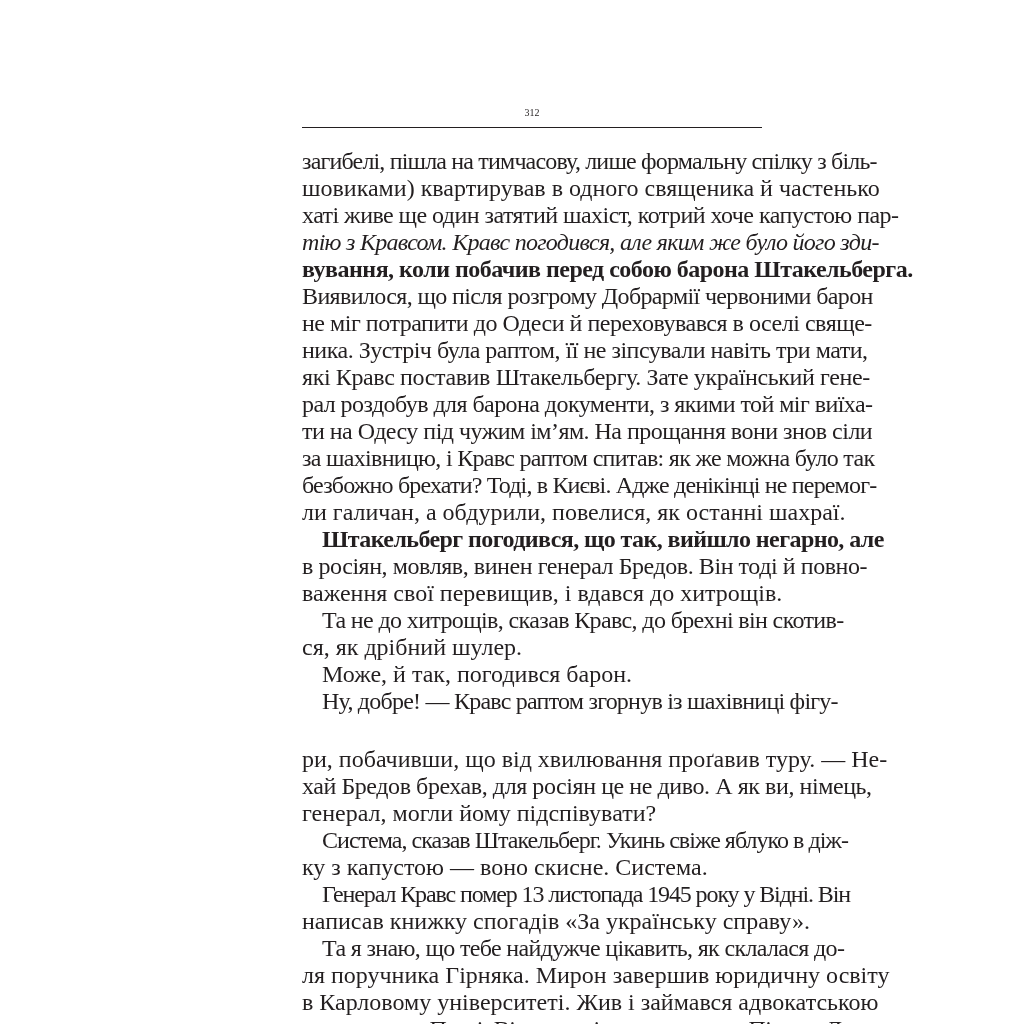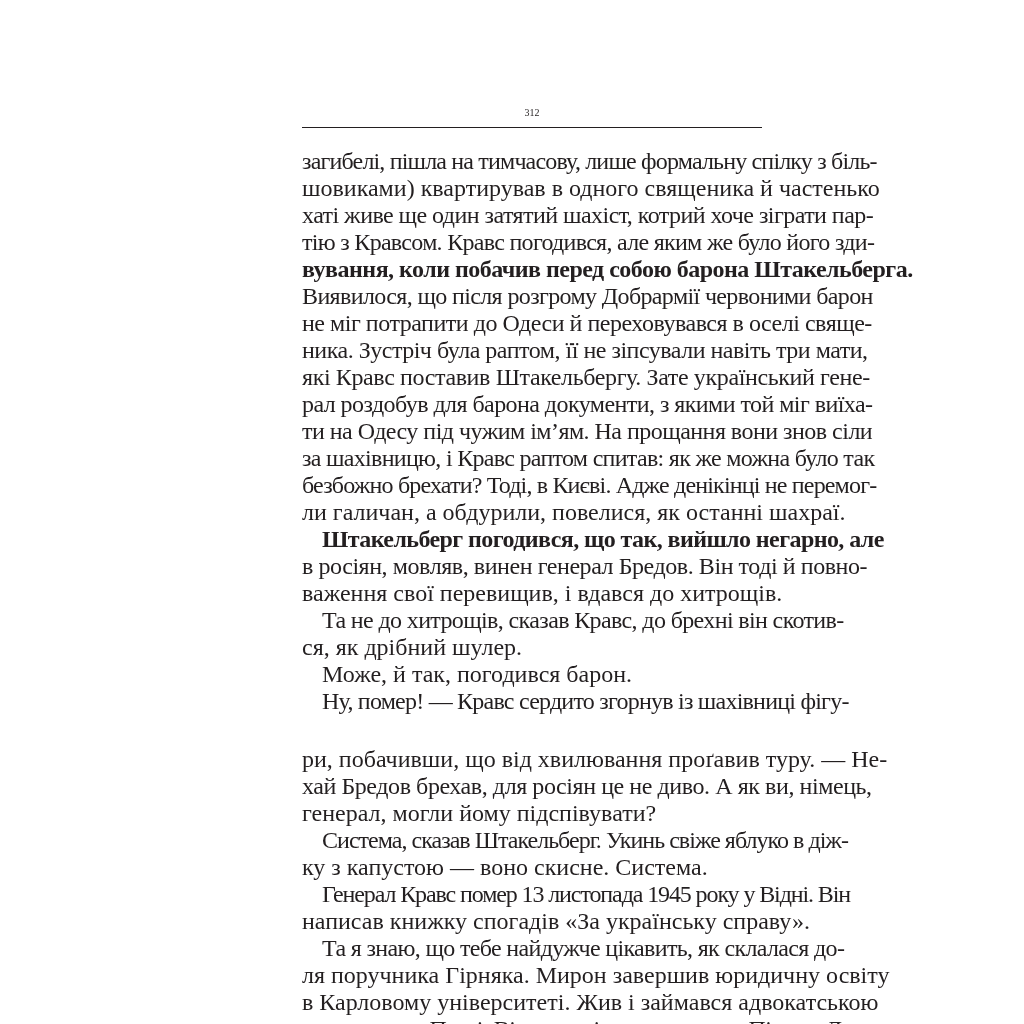--- a/index.html
+++ b/index.html
@@ -25,22 +25,22 @@
 </head>
 <body>
 
 <div class="page">
   <div class="page-number">312</div>
   <div class="rule"></div>
   <div class="body-text" id="body-text">
       <div class="para">
         <span class="line" style="display: block; letter-spacing: -0.830508px;">загибелі, пішла на тимчасову, лише формальну спілку з біль-</span>
         <span class="line" style="display: block;">шовиками) квартирував в одного священика й частенько</span>
-        <span class="line" style="display: block; letter-spacing: -0.551724px;">хаті живе ще один затятий шахіст, котрий хоче зіграти пар-</span>
-        <span class="line" style="display: block; letter-spacing: -0.706897px;">тію з Кравсом. Кравс погодився, але яким же було його зди-</span>
+        <span class="line" style="display: block; letter-spacing: -0.551724px;">хаті живе ще один затятий шахіст, котрий хоче капустою пар-</span>
+        <span class="line" style="display: block; letter-spacing: -0.706897px; font-style: italic;">тію з Кравсом. Кравс погодився, але яким же було його зди-</span>
         <span class="line" style="display: block; letter-spacing: -0.518519px; font-weight: bold;">вування, коли побачив перед собою барона Штакельберга.</span>
         <span class="line" style="display: block; letter-spacing: -0.62963px;">Виявилося, що після розгрому Добрармії червоними барон</span>
         <span class="line" style="display: block; letter-spacing: -0.482143px;">не міг потрапити до Одеси й переховувався в оселі свяще-</span>
         <span class="line" style="display: block; letter-spacing: -0.491525px;">ника. Зустріч була раптом, її не зіпсували навіть три мати,</span>
         <span class="line" style="display: block; letter-spacing: -0.381818px;">які Кравс поставив Штакельбергу. Зате український гене-</span>
         <span class="line" style="display: block; letter-spacing: -0.561404px;">рал роздобув для барона документи, з якими той міг виїха-</span>
         <span class="line" style="display: block; letter-spacing: -0.527273px;">ти на Одесу під чужим ім’ям. На прощання вони знов сіли</span>
         <span class="line" style="display: block; letter-spacing: -0.701754px;">за шахівницю, і Кравс раптом спитав: як же можна було так</span>
         <span class="line" style="display: block; letter-spacing: -0.830508px;">безбожно брехати? Тоді, в Києві. Адже денікінці не перемог-</span>
         <span class="line last" style="display: block;">ли галичан, а обдурили, повелися, як останні шахраї.</span>
@@ -51,21 +51,21 @@
         <span class="line last" style="display: block;">важення свої перевищив, і вдався до хитрощів.</span>
       </div>
       <div class="para">
         <span class="line indent" style="display: block; letter-spacing: -0.62963px;">Та не до хитрощів, сказав Кравс, до брехні він скотив-</span>
         <span class="line last" style="display: block;">ся, як дрібний шулер.</span>
       </div>
       <div class="para">
         <span class="line last indent" style="display: block;">Може, й так, погодився барон.</span>
       </div>
       <div class="para">
-        <span class="line indent" style="display: block; letter-spacing: -0.773585px;">Ну, помер! — Кравс сердито згорнув із шахівниці фігу-</span>
+        <span class="line indent" style="display: block; letter-spacing: -0.773585px;">Ну, добре! — Кравс раптом згорнув із шахівниці фігу-</span>
         <span class="line" style="display: block; margin-top: 31px;">ри, побачивши, що від хвилювання проґавив туру. — Не-</span>
         <span class="line" style="display: block; letter-spacing: -0.431034px;">хай Бредов брехав, для росіян це не диво. А як ви, німець,</span>
         <span class="line last" style="display: block;">генерал, могли йому підспівувати?</span>
       </div>
       <div class="para">
         <span class="line indent" style="display: block; letter-spacing: -0.981481px;">Система, сказав Штакельберг. Укинь свіже яблуко в діж-</span>
         <span class="line last" style="display: block;">ку з капустою — воно скисне. Система.</span>
       </div>
       <div class="para">
         <span class="line indent" style="display: block; letter-spacing: -1.10909px;">Генерал Кравс помер 13 листопада 1945 року у Відні. Він</span>

